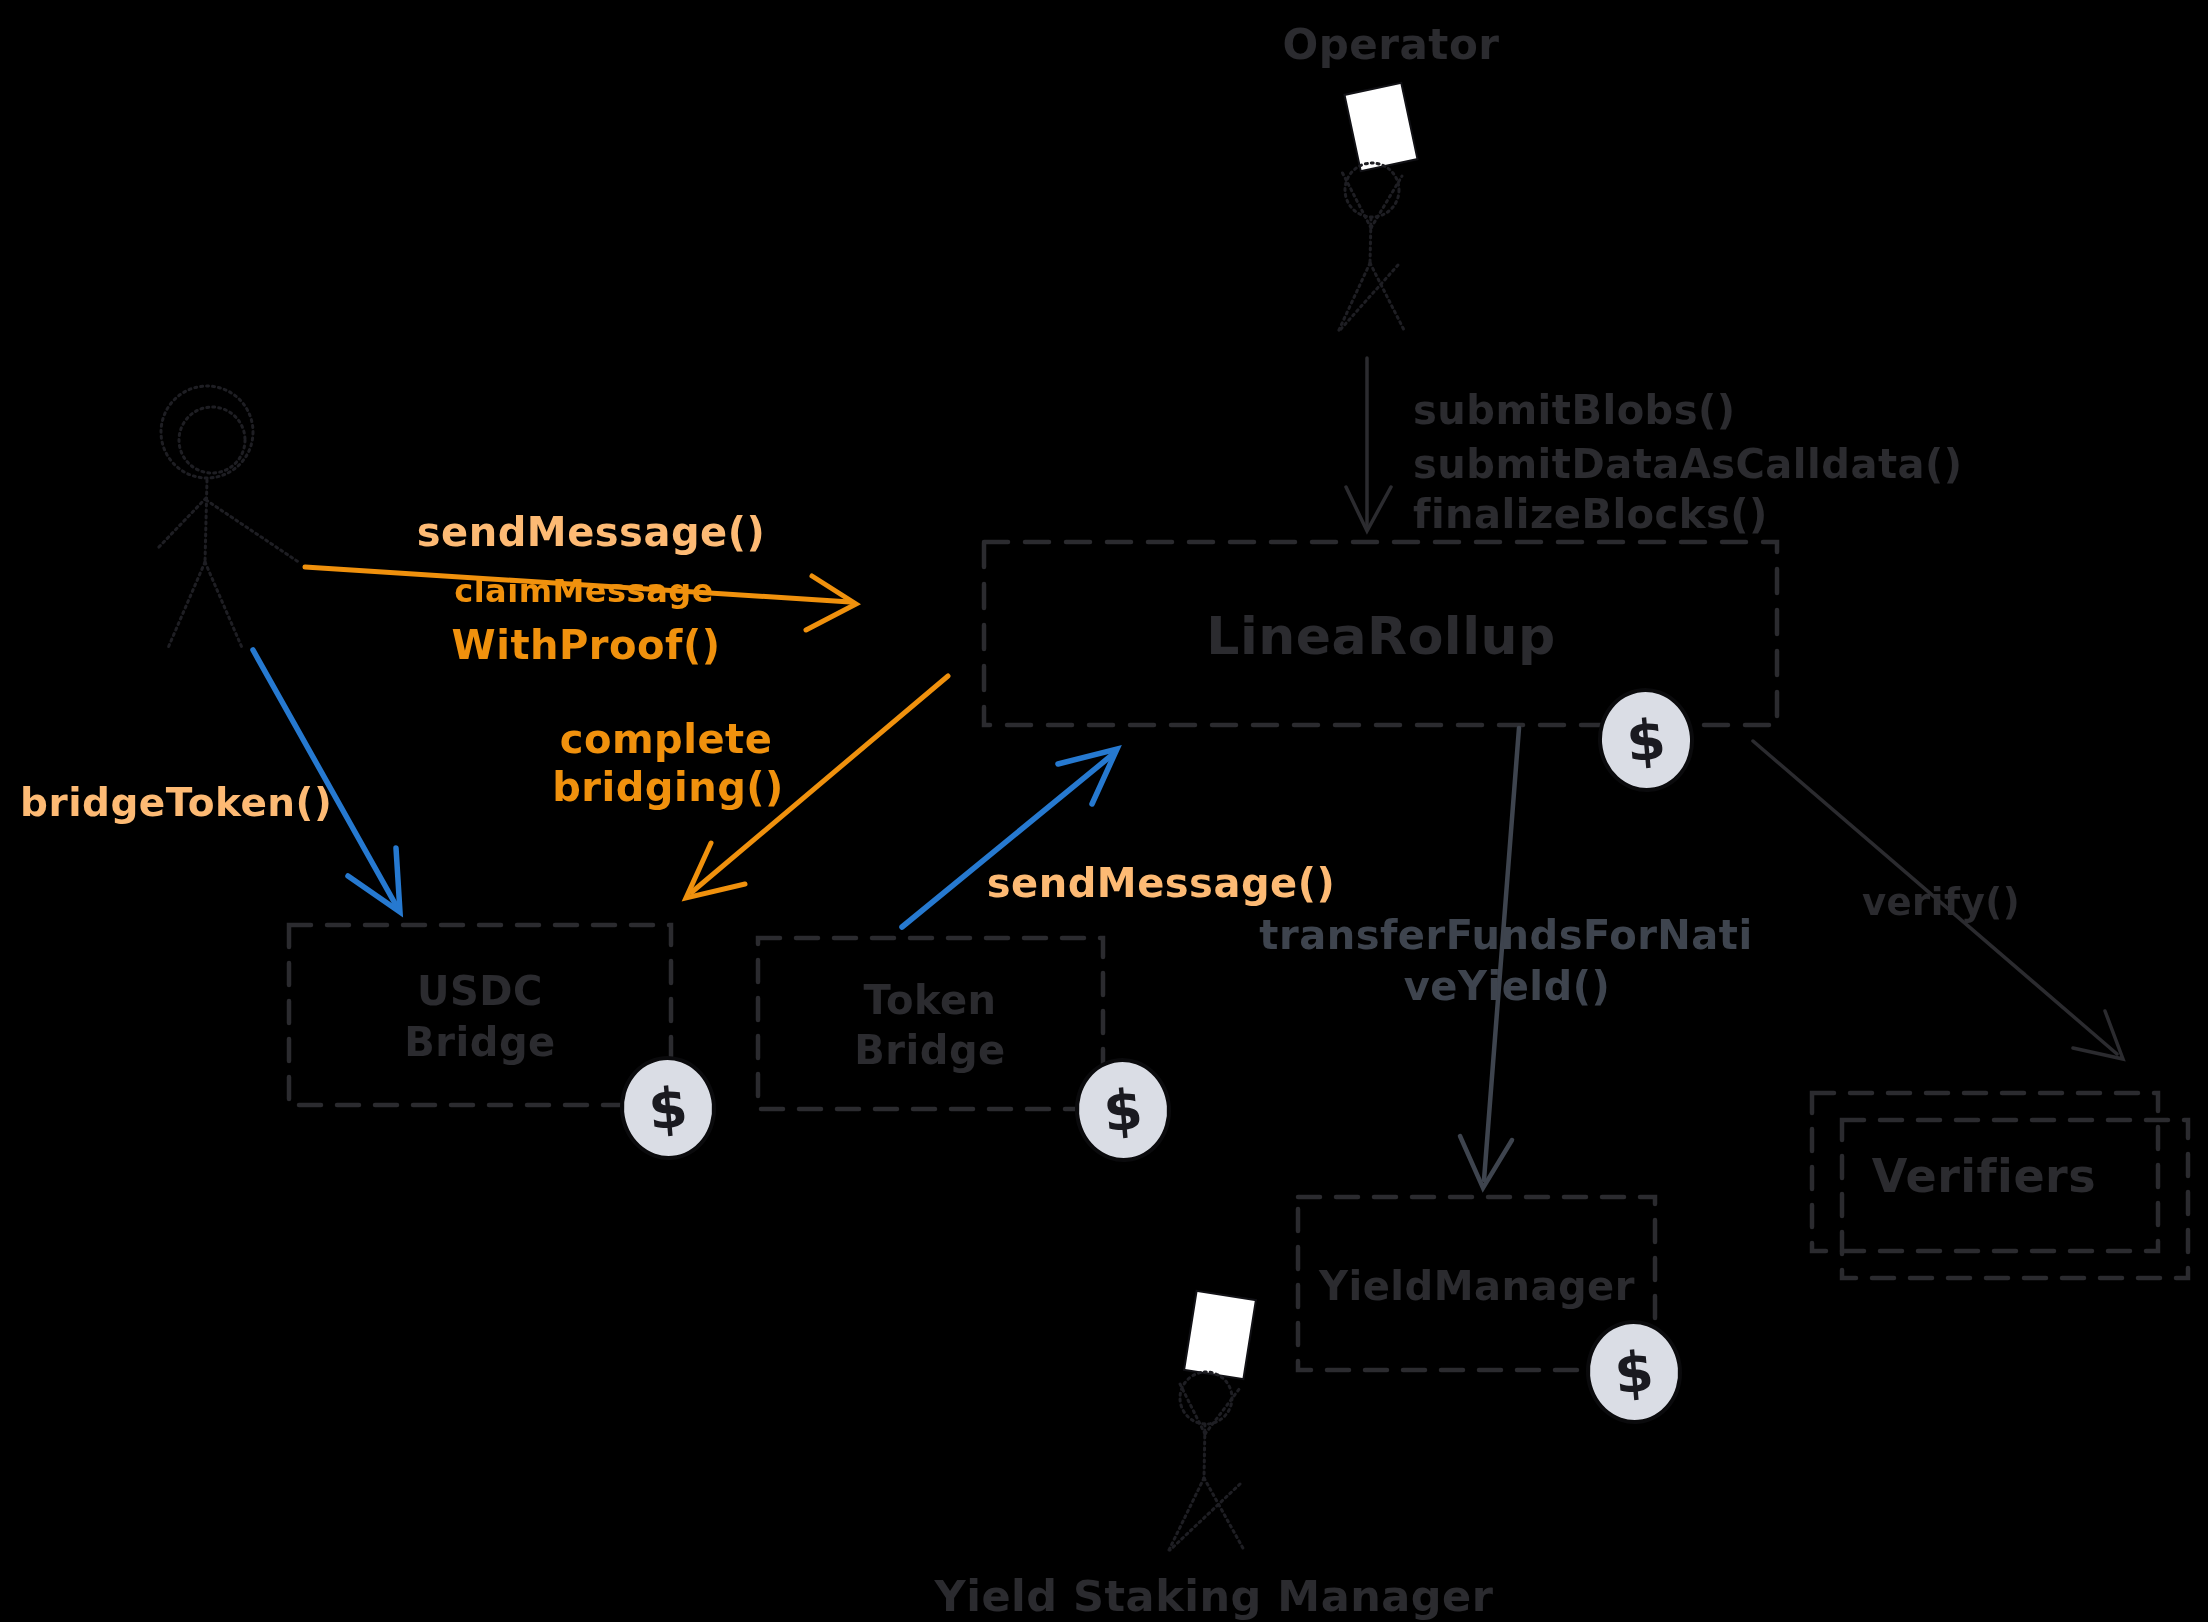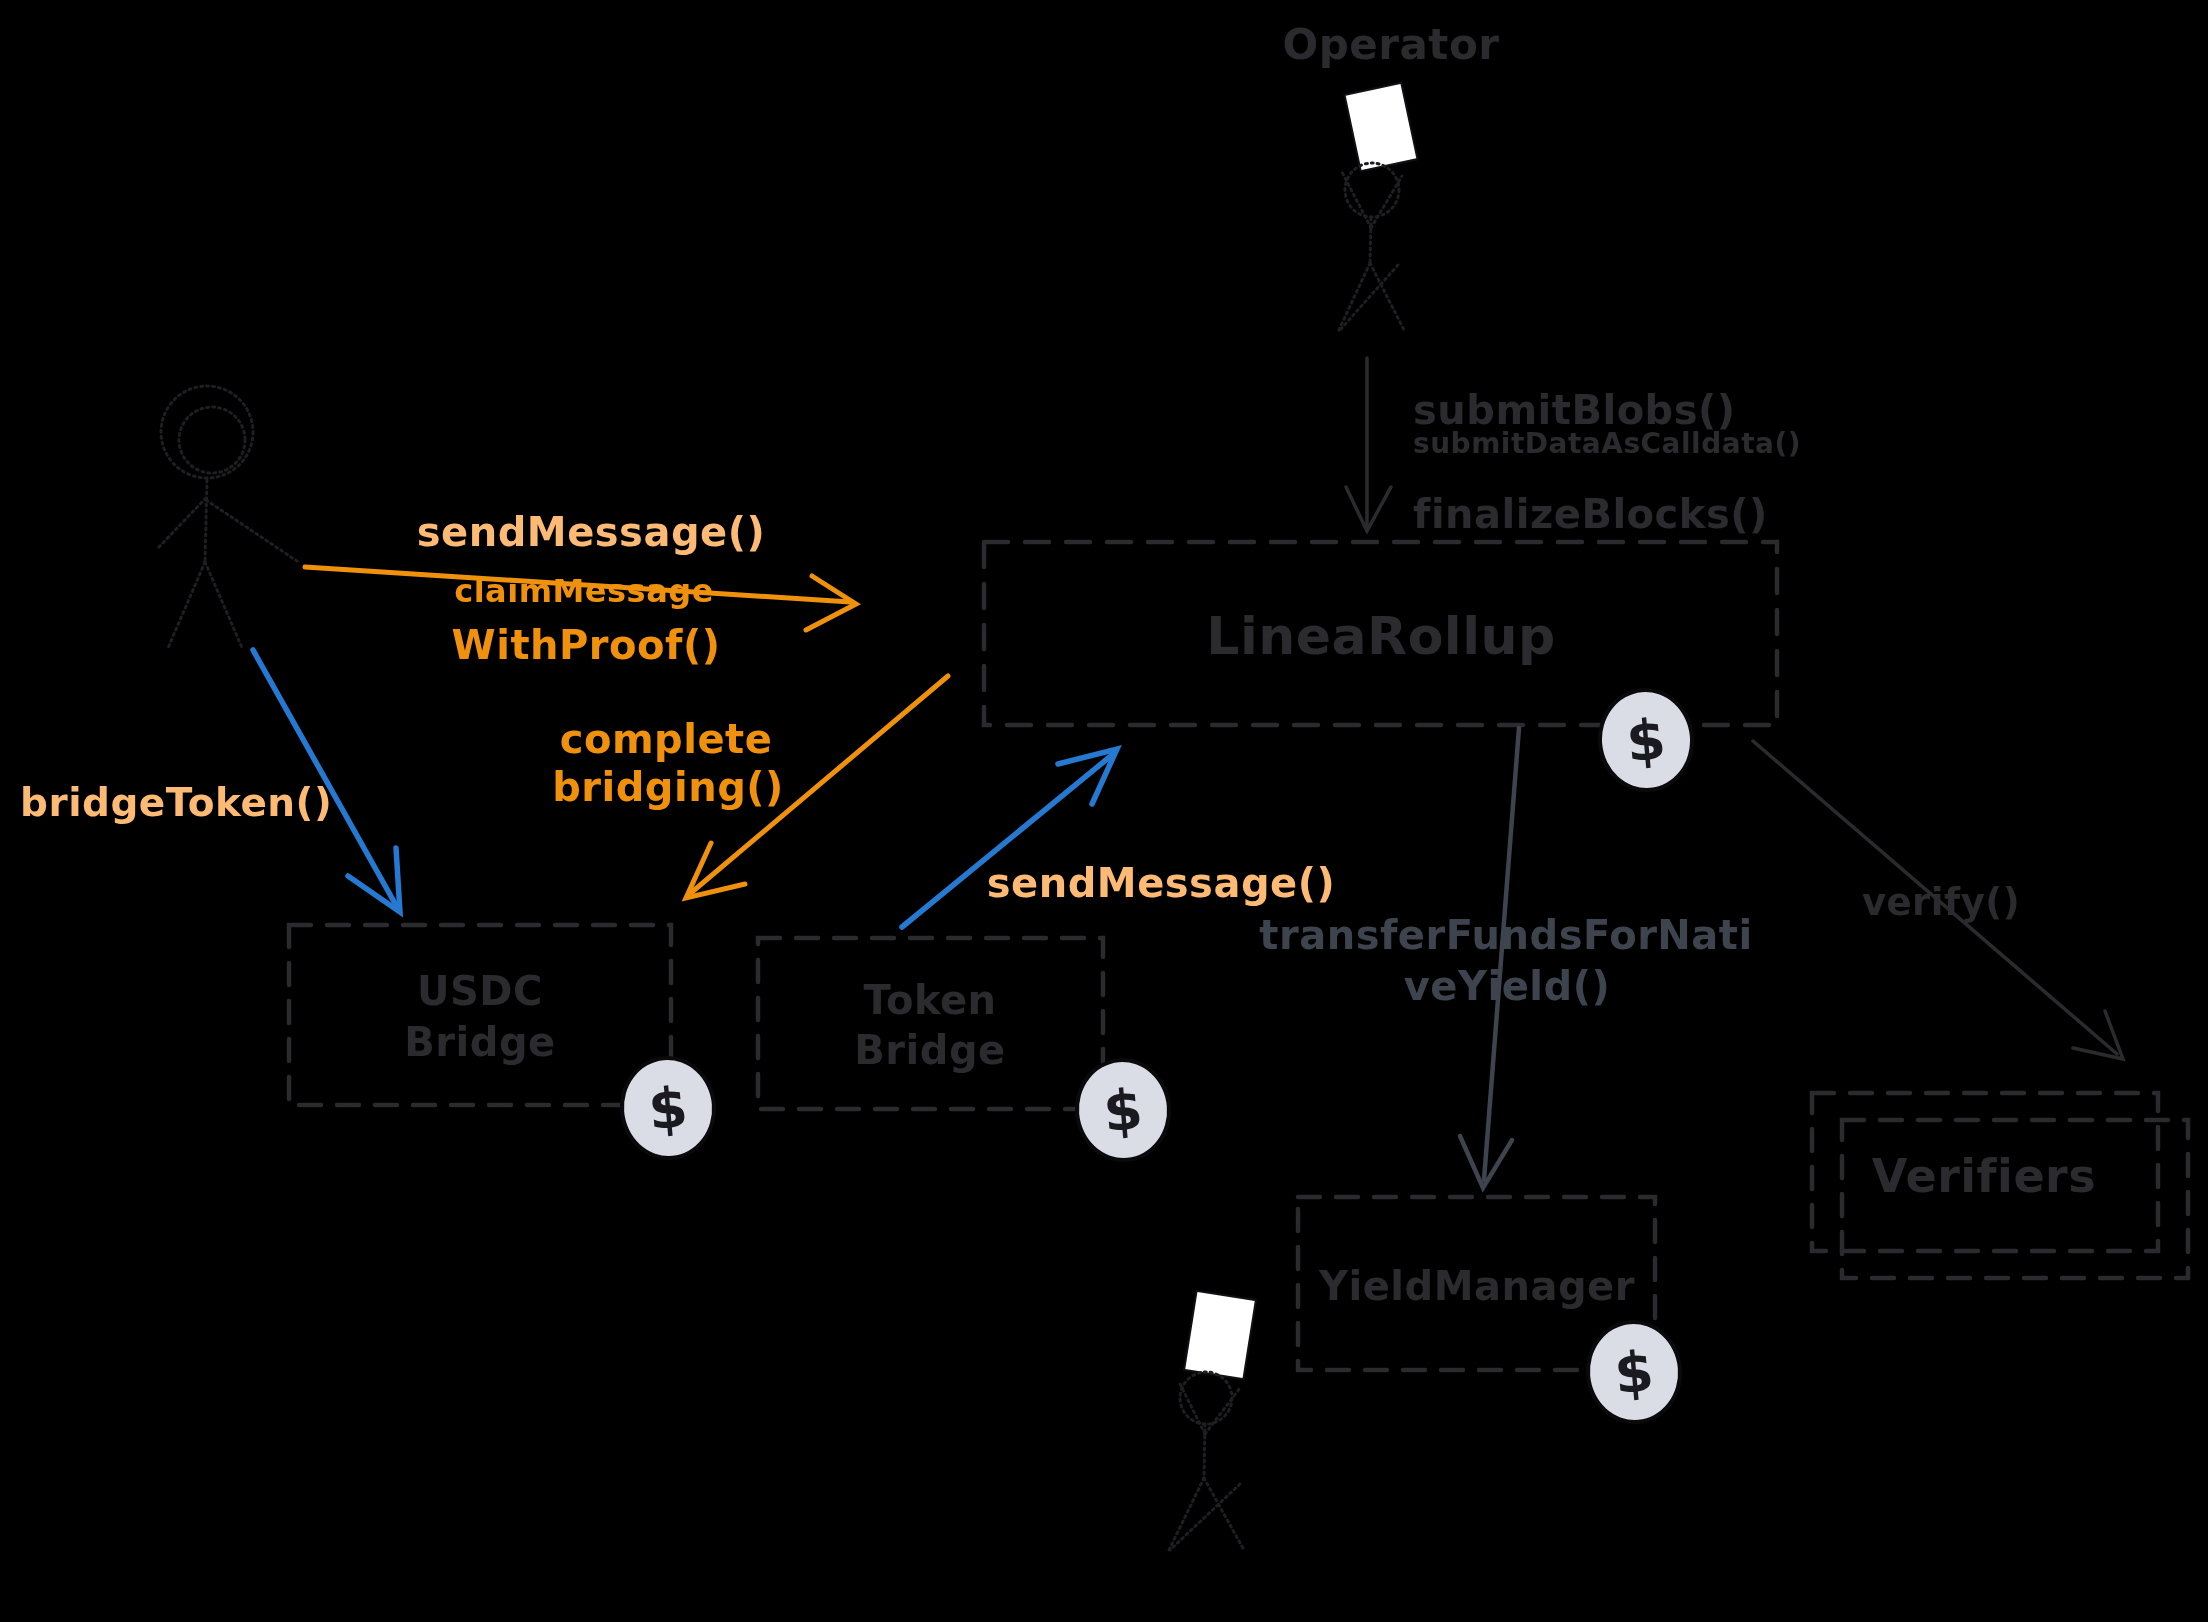--- a/index.html
+++ b/index.html
@@ -115,21 +115,21 @@
   <div class="badge" style="left:1123px;top:1110px;">
       <span>$</span>
     </div>
   <div class="badge" style="left:1634px;top:1372px;">
       <span>$</span>
     </div>
 
   <div class="lbl dark" style="left:1391px;top:45px;font-size:42px">Operator</div>
 
   <div class="lbl dark left" style="left:1413px;top:410px;font-size:40px">submitBlobs()</div>
-  <div class="lbl dark left" style="left:1413px;top:444px;font-size:28px">submitDataAsCalldata()</div>
+  <div class="lbl dark left" style="left:1413px;top:464px;font-size:40px">submitDataAsCalldata()</div>
   <div class="lbl dark left" style="left:1413px;top:514px;font-size:40px">finalizeBlocks()</div>
 
   <div class="lbl dark" style="left:1381px;top:636px;font-size:52px">LineaRollup</div>
 
   <div class="lbl blue" style="left:591px;top:532px;font-size:40px">sendMessage()</div>
   <div class="lbl orange" style="left:584px;top:591px;font-size:32px">claimMessage</div>
   <div class="lbl orange" style="left:586px;top:645px;font-size:40px">WithProof()</div>
 
   <div class="lbl blue left" style="left:20px;top:802px;font-size:39px">bridgeToken()</div>
 
@@ -146,14 +146,15 @@
 
   <div class="lbl slate" style="left:1506px;top:935px;font-size:40px">transferFundsForNati</div>
   <div class="lbl slate" style="left:1507px;top:986px;font-size:40px">veYield()</div>
 
   <div class="lbl dark" style="left:1941px;top:902px;font-size:37px">verify()</div>
 
   <div class="lbl dark" style="left:1477px;top:1286px;font-size:40px">YieldManager</div>
 
   <div class="lbl dark" style="left:1984px;top:1176px;font-size:46px">Verifiers</div>
 
+  <div class="lbl dark" style="left:1214px;top:1596px;font-size:43px">Yield Staking Manager</div>
 
 </div>
 
 </body></html>

